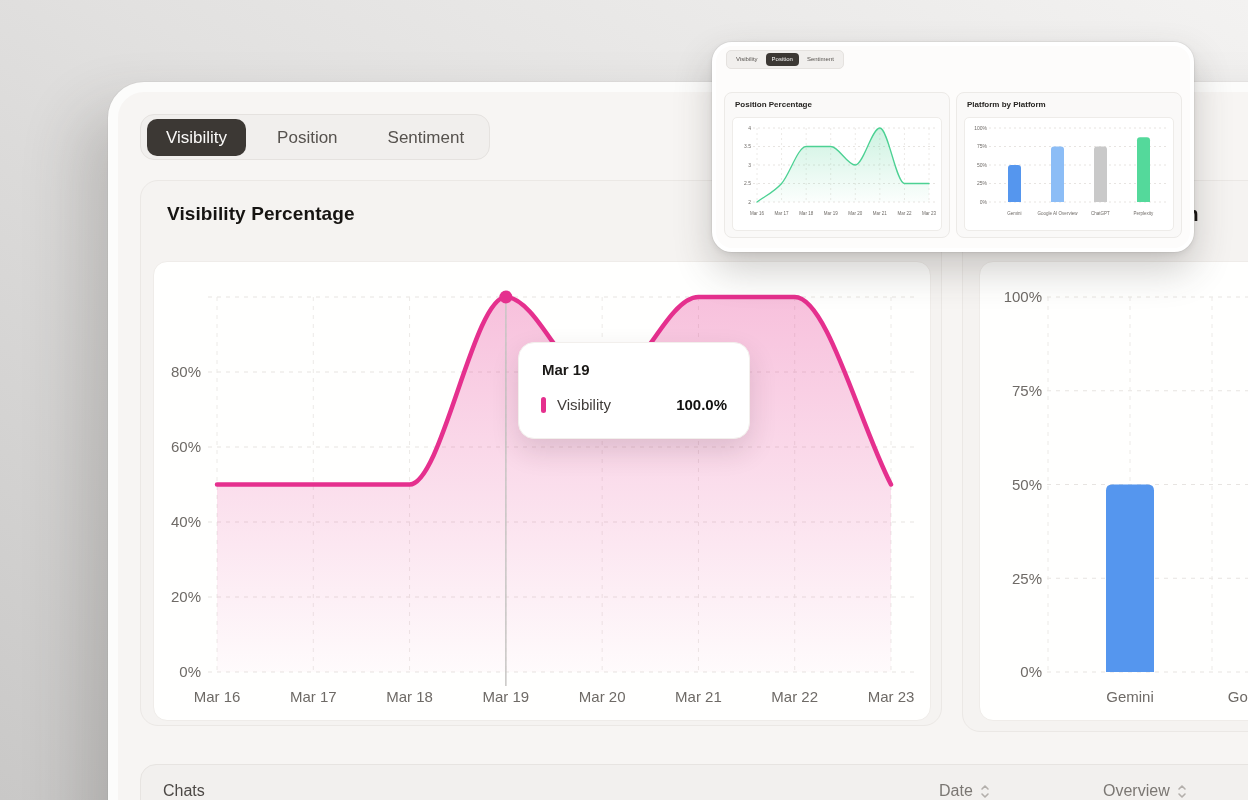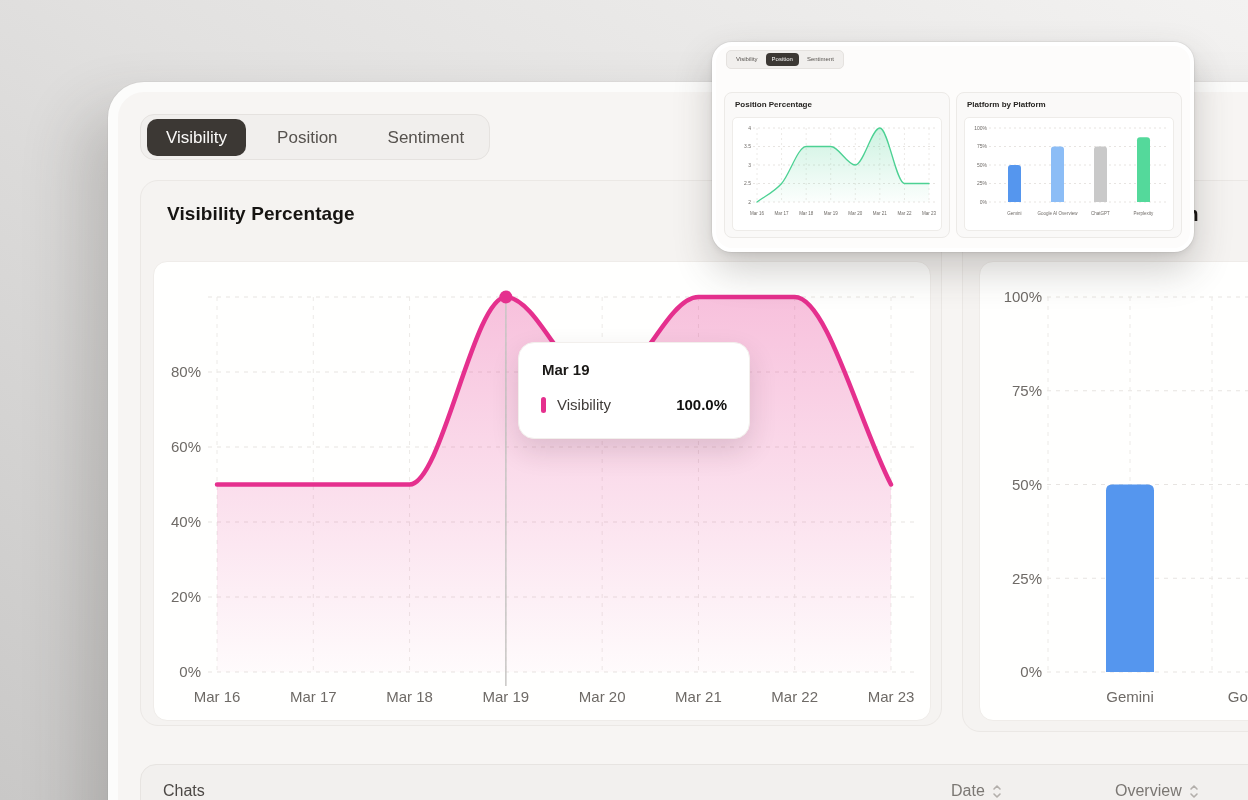--- a/index.html
+++ b/index.html
@@ -58,21 +58,21 @@
   }
   .tooltip-date { position:absolute; left:23px; top:18px; font-size:15px; font-weight:700; color:#1b1917; }
   .tooltip-row  { position:absolute; left:0; right:0; top:53px; display:flex; align-items:center; padding:0 22px; }
   .tooltip-swatch { width:5px; height:16px; border-radius:3px; background:#e5308e; margin-right:11px; }
   .tooltip-series { font-size:15px; color:#403c39; }
   .tooltip-value  { margin-left:auto; font-size:15px; font-weight:700; color:#121110;text-align:center; }
   
   .chats-title { position:absolute; left:22px; top:17px; font-size:16px; color:#4c4845; }
   .col-header {
     position:absolute; top:17px; display:flex; align-items:center; gap:7px;
-    font-size:16px; color:#7b7773; cursor:pointer;margin-left:12px;
+    font-size:16px; color:#7b7773; cursor:pointer;
   }
   .col-header.date { left:798px; }
   .col-header.mentioned { left:962px; }
   .sort-icon { display:inline-block; }
   
   .mini-dash {
     position:absolute; left:712px; top:42px; width:482px; height:210px;
     background:#fdfcfb; border:4px solid #ffffff; border-radius:20px; z-index:50;
     box-shadow:0 18px 38px rgba(60,55,50,.24), 0 2px 6px rgba(0,0,0,.08), 0 0 0 1px rgba(0,0,0,.04);
     padding-left:8px;

